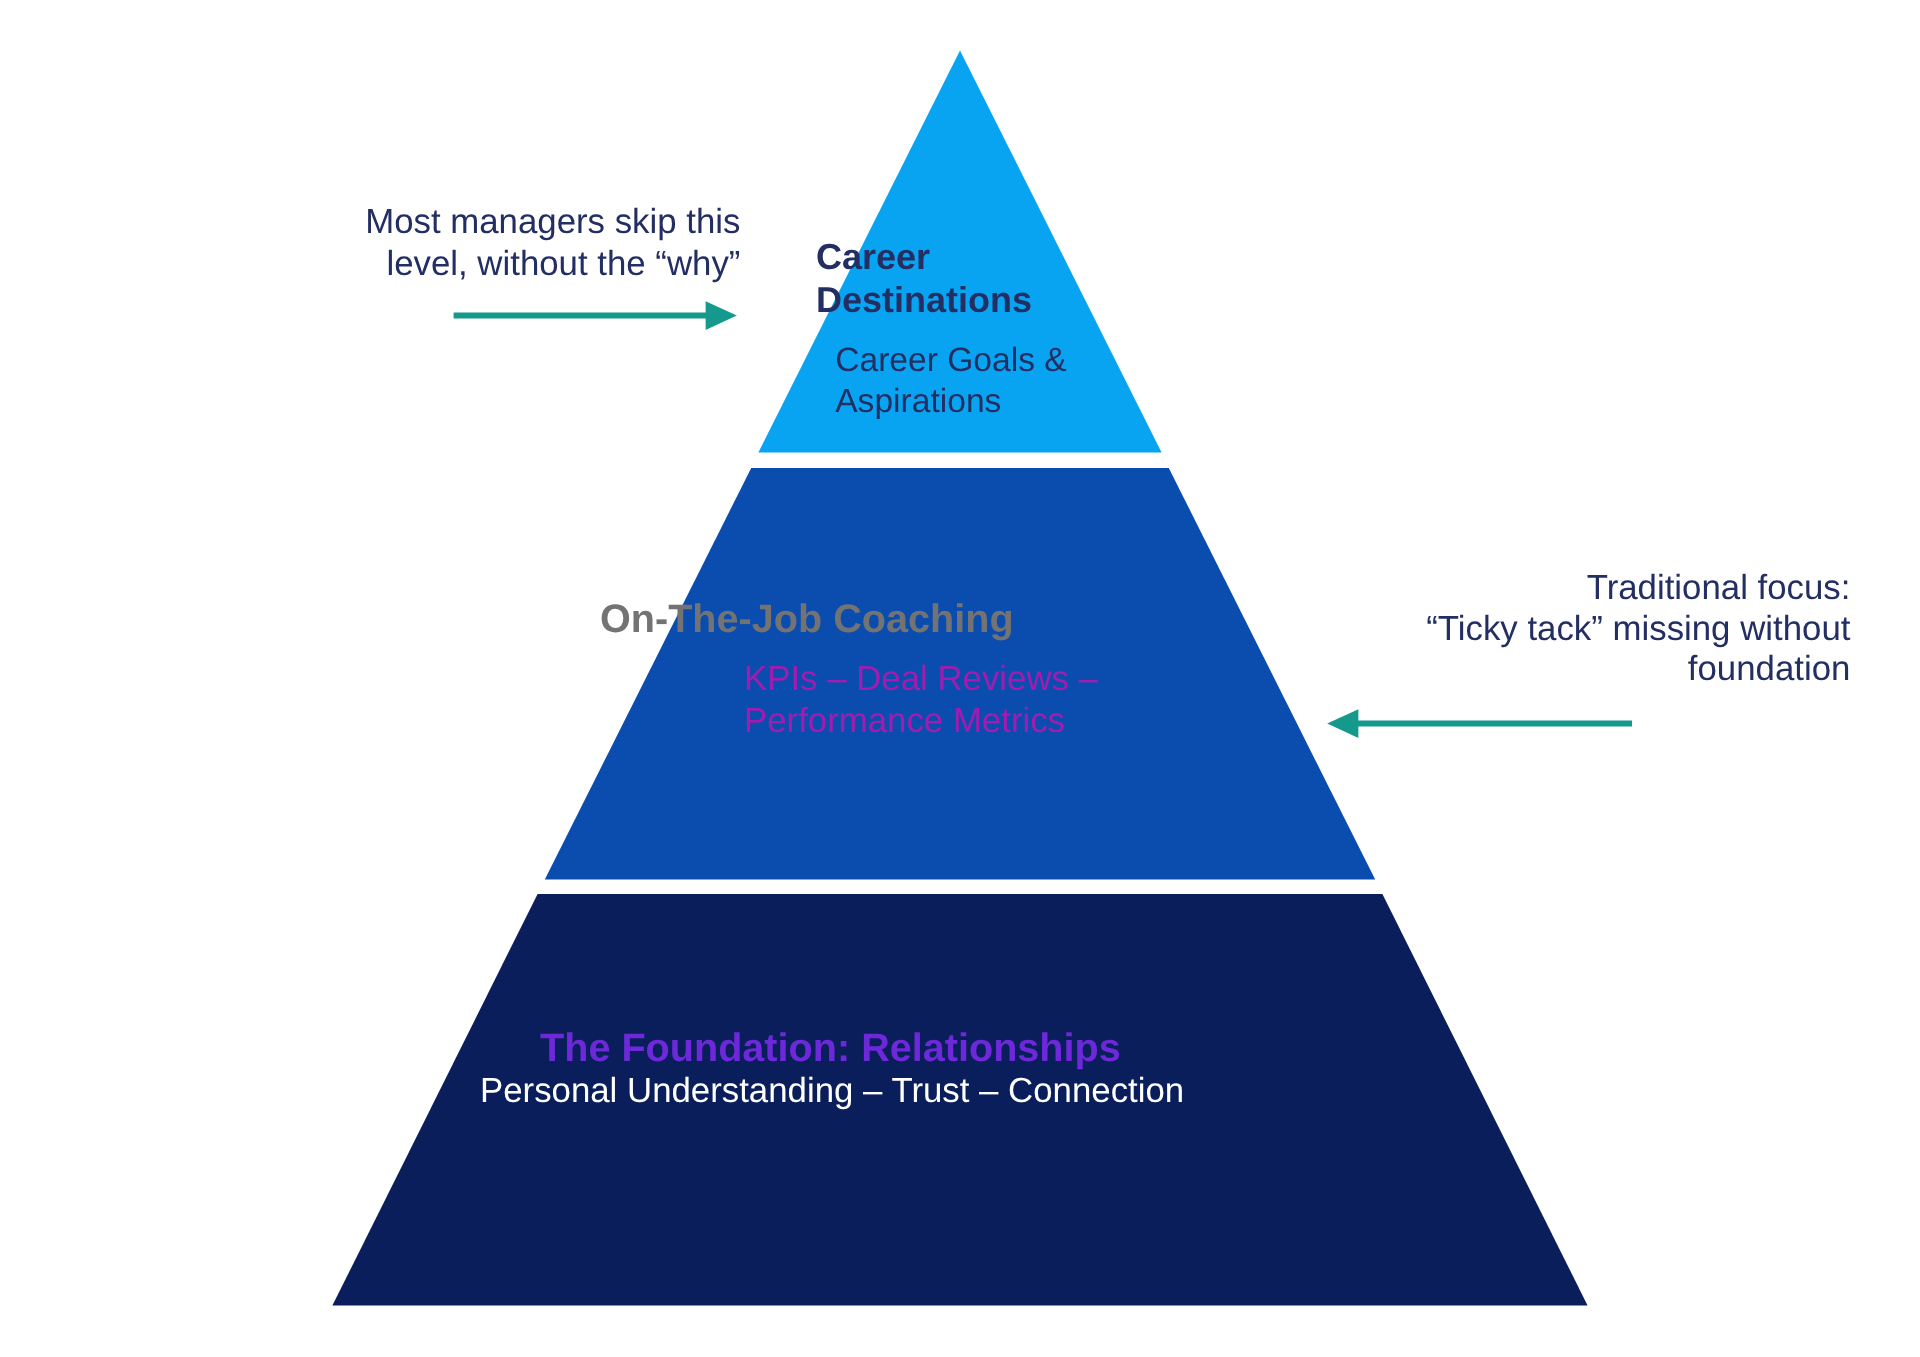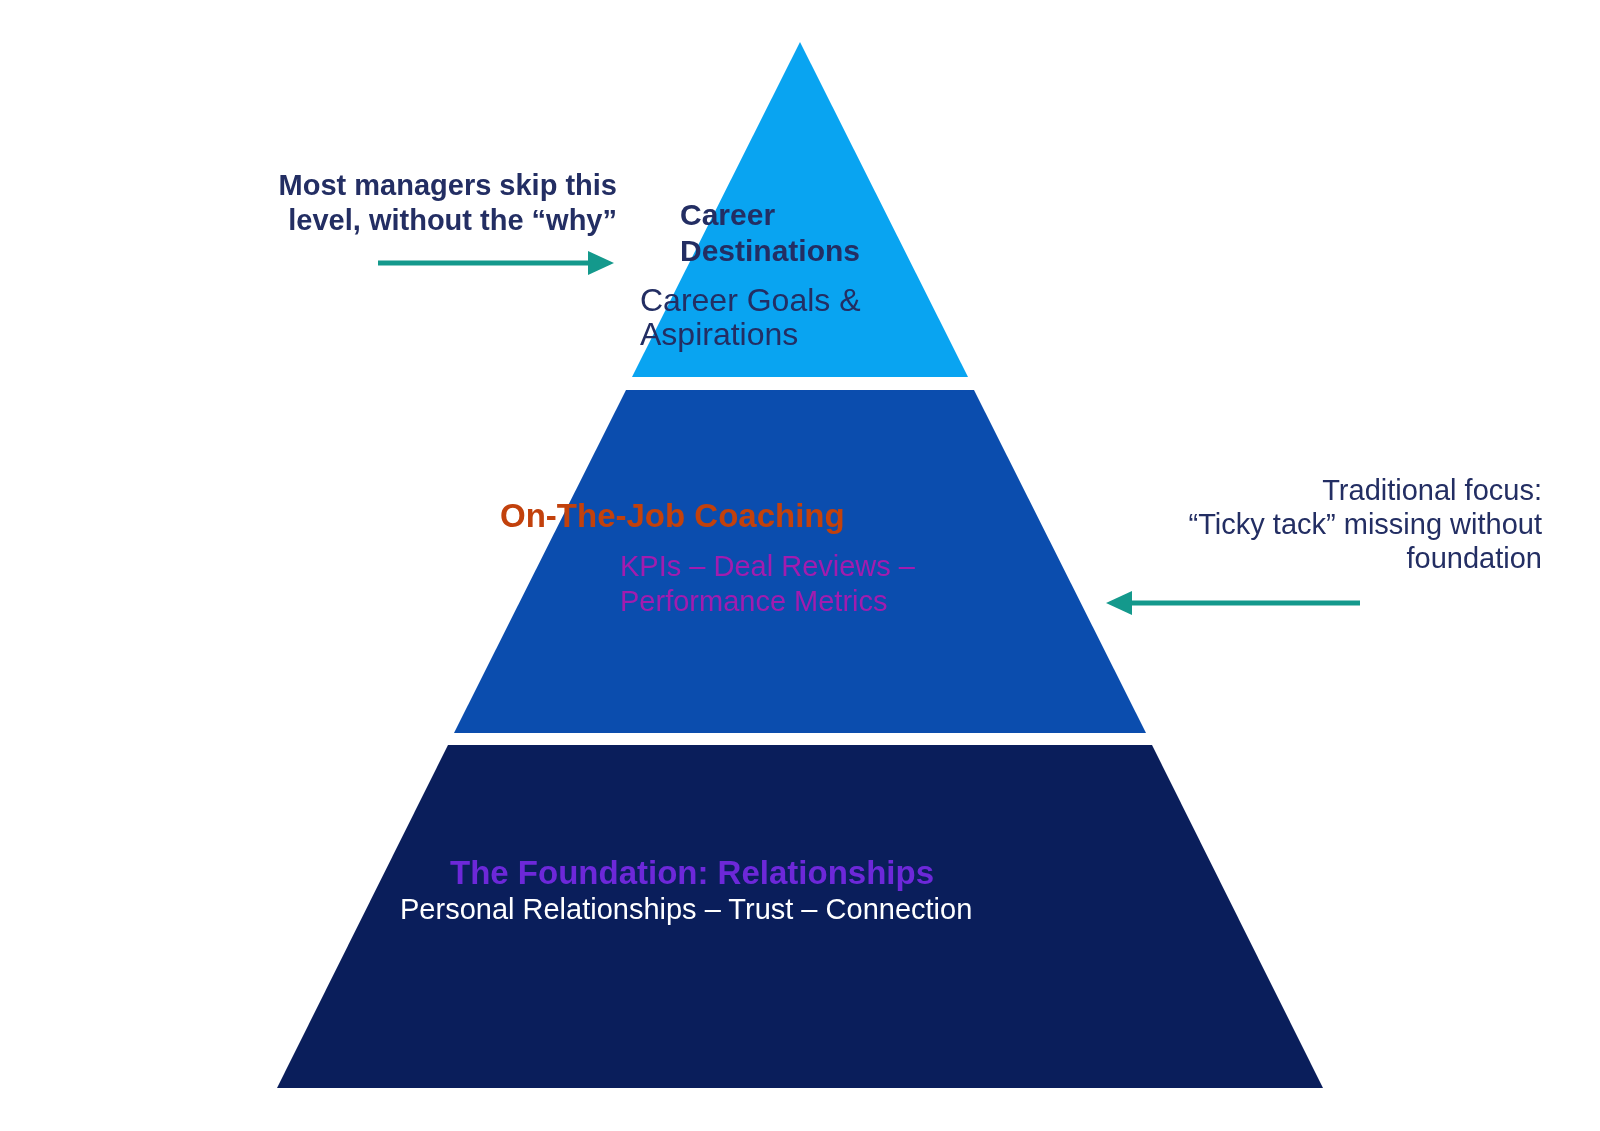--- a/index.html
+++ b/index.html
@@ -29,24 +29,24 @@
     font-weight: 700;
   }
   .tier-top-title {
     left: 680px;
     top: 197px;
     width: 240px;
     font-size: 30px;
     line-height: 36px;
   }
   .tier-top-subtitle {
-    left: 640px;
+    left: 696px;
     top: 283px;
     width: 280px;
-    font-size: 32px;
+    font-size: 28px;
     line-height: 34px;
   }
   .tier-middle-title {
     left: 500px;
     top: 496px;
     width: 600px;
     font-size: 33px;
     line-height: 40px;
   }
   .tier-middle-subtitle {
@@ -73,21 +73,20 @@
   .note {
     position: absolute;
     font-size: 29px;
     line-height: 35px;
   }
   .note-left {
     top: 168px;
     right: 983px;   
     width: 420px;
     text-align: right;
-    font-weight: bold;
   }
   .note-right {
     top: 473px;
     left: 1122px;
     width: 420px;
     text-align: right;
     line-height: 34px;
   }
   .note span {
     display: block;
@@ -113,25 +112,25 @@
 
     <g>
       <line x1="1128" y1="603" x2="1360" y2="603" stroke-width="5" stroke="#14998C"></line>
       <polygon points="1132,591 1106,603 1132,615" fill="#14998C"></polygon>
     </g>
   </svg>
 
   <div class="txt tier-title tier-top-title" style="color: rgb(35, 46, 99);">Career Destinations</div>
   <div class="txt tier-top-subtitle" style="color: rgb(35, 46, 99);">Career Goals &amp; Aspirations</div>
 
-  <div class="txt tier-title tier-middle-title" style="color: #c2410c;">On-The-Job Coaching</div>
+  <div class="txt tier-title tier-middle-title" style="color: #737373;">On-The-Job Coaching</div>
   <div class="txt tier-middle-subtitle" style="color: #a21caf;">KPIs – Deal Reviews – Performance Metrics</div>
 
   <div class="txt tier-title tier-bottom-title" style="color: #6d28d9; margin-top: 12px;">The Foundation: Relationships</div>
-  <div class="txt tier-bottom-subtitle" style="color: rgb(255, 255, 255);">Personal Relationships – Trust – Connection</div>
+  <div class="txt tier-bottom-subtitle" style="color: rgb(255, 255, 255);">Personal Understanding – Trust – Connection</div>
 
   <div class="note note-left" style="color: rgb(35, 46, 99);">
     <span>Most managers skip this</span>
     <span>level, without the “why”</span>
   </div>
 
   <div class="note note-right" style="color: rgb(35, 46, 99);">
     <span>Traditional focus:</span>
     <span>“Ticky tack” missing without</span>
     <span>foundation</span>

